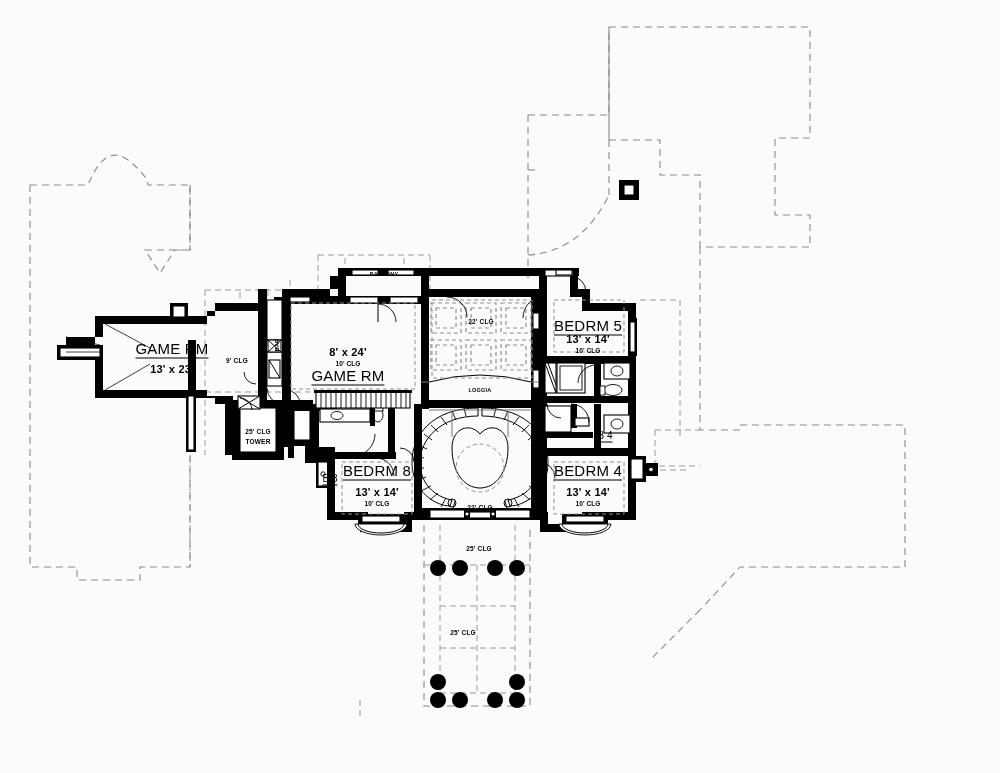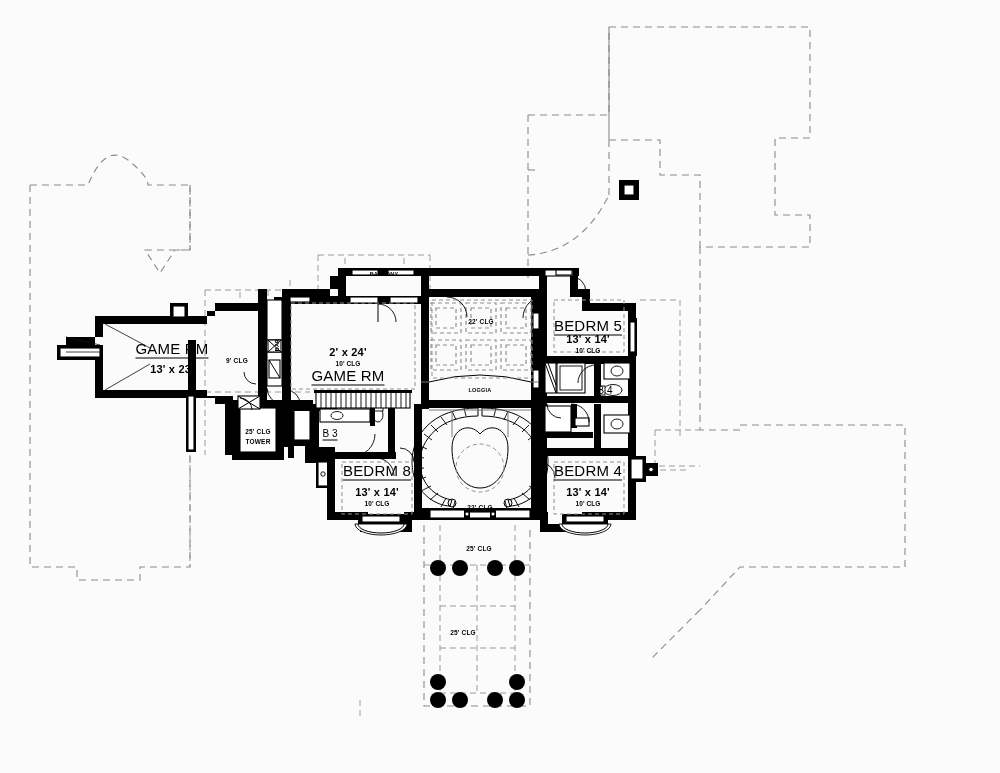--- a/index.html
+++ b/index.html
@@ -72,20 +72,21 @@
     font-weight: bold;
     letter-spacing: 0.2px;
   }
   .small-name {
     font-size: 10px;
     font-weight: 400;
   }
   .small-name.underlined {
     border-bottom: 1.2px solid #000;
     padding-bottom: 1px;
+    margin-top: 45px;
   }
   .micro {
     font-size: 5.5px;
     font-weight: bold;
     letter-spacing: 0.2px;
   }
   .vert {
     transform: translate(-50%, -50%) rotate(-90deg);
   }
 </style>
@@ -494,21 +495,21 @@
       <rect class="wall" x="619" y="180" width="20" height="20"></rect>
       <rect class="fixture" x="624" y="185" width="10" height="10"></rect>
     </g>
 
   </svg>
 
   <div class="lbl room-name underlined" style="left:172px; top:349px;">GAME RM</div>
   <div class="lbl room-dim" style="left:172px; top:369px;">13' x 23'</div>
 
   <div class="lbl room-name underlined" style="left:348px; top:333px;margin-top:43px;">GAME RM</div>
-  <div class="lbl room-dim" style="left:348px; top:352px;">2' x 24'</div>
+  <div class="lbl room-dim" style="left:348px; top:352px;">8' x 24'</div>
   <div class="lbl room-clg" style="left:348px; top:363px;">10' CLG</div>
 
   <div class="lbl room-name underlined" style="left:377px; top:471px;">BEDRM 8</div>
   <div class="lbl room-dim" style="left:377px; top:492px;">13' x 14'</div>
   <div class="lbl room-clg" style="left:377px; top:503px;">10' CLG</div>
 
   <div class="lbl room-name underlined" style="left:588px; top:471px;text-align:right;">BEDRM 4</div>
   <div class="lbl room-dim" style="left:588px; top:492px;">13' x 14'</div>
   <div class="lbl room-clg" style="left:588px; top:503px;">10' CLG</div>
 

